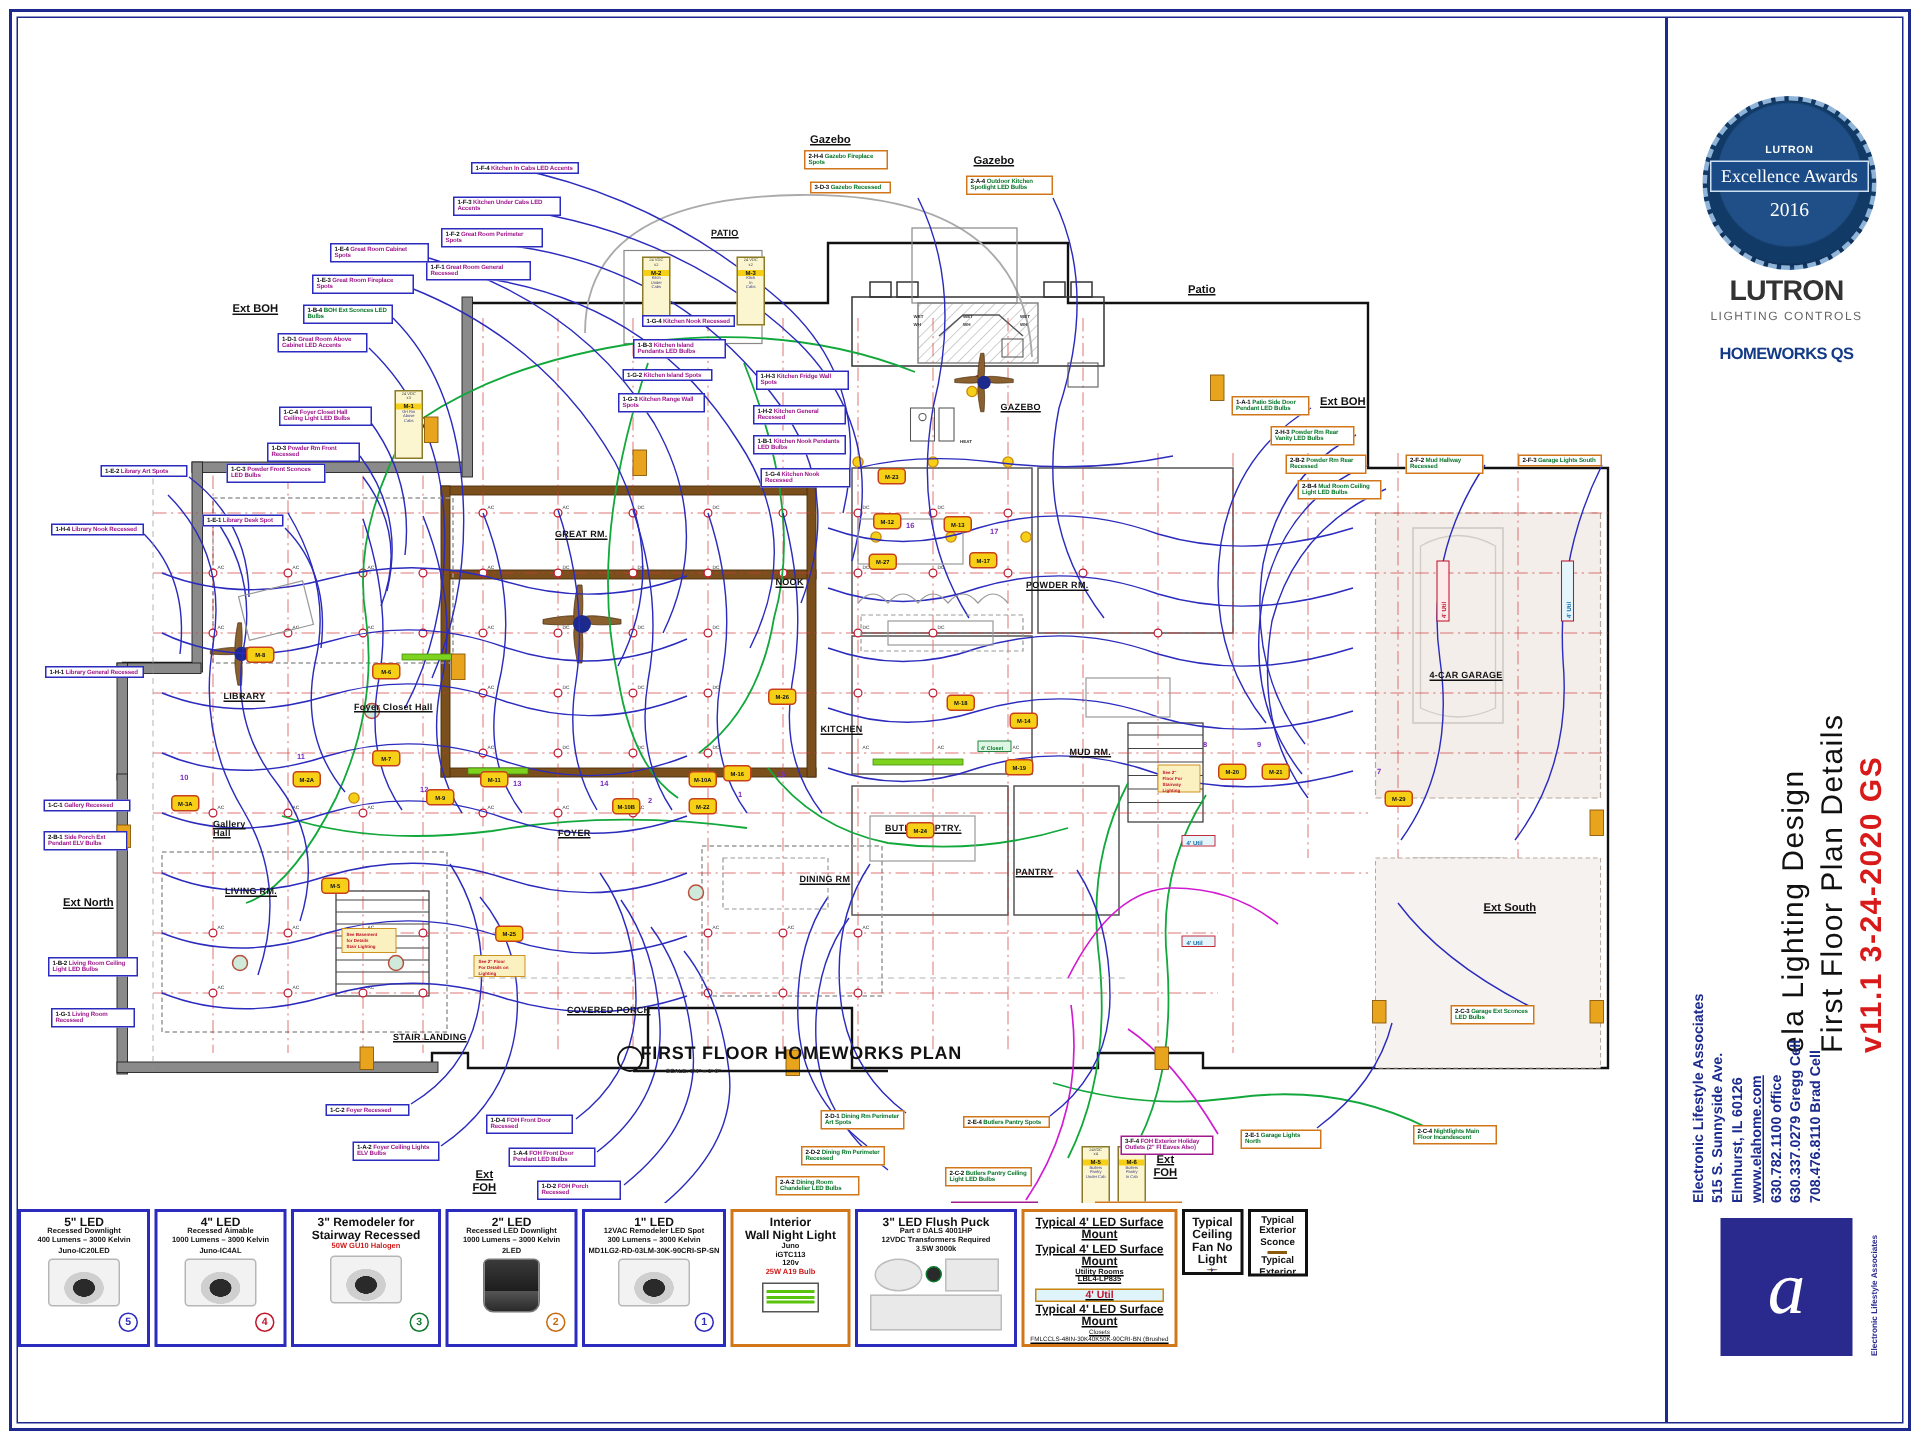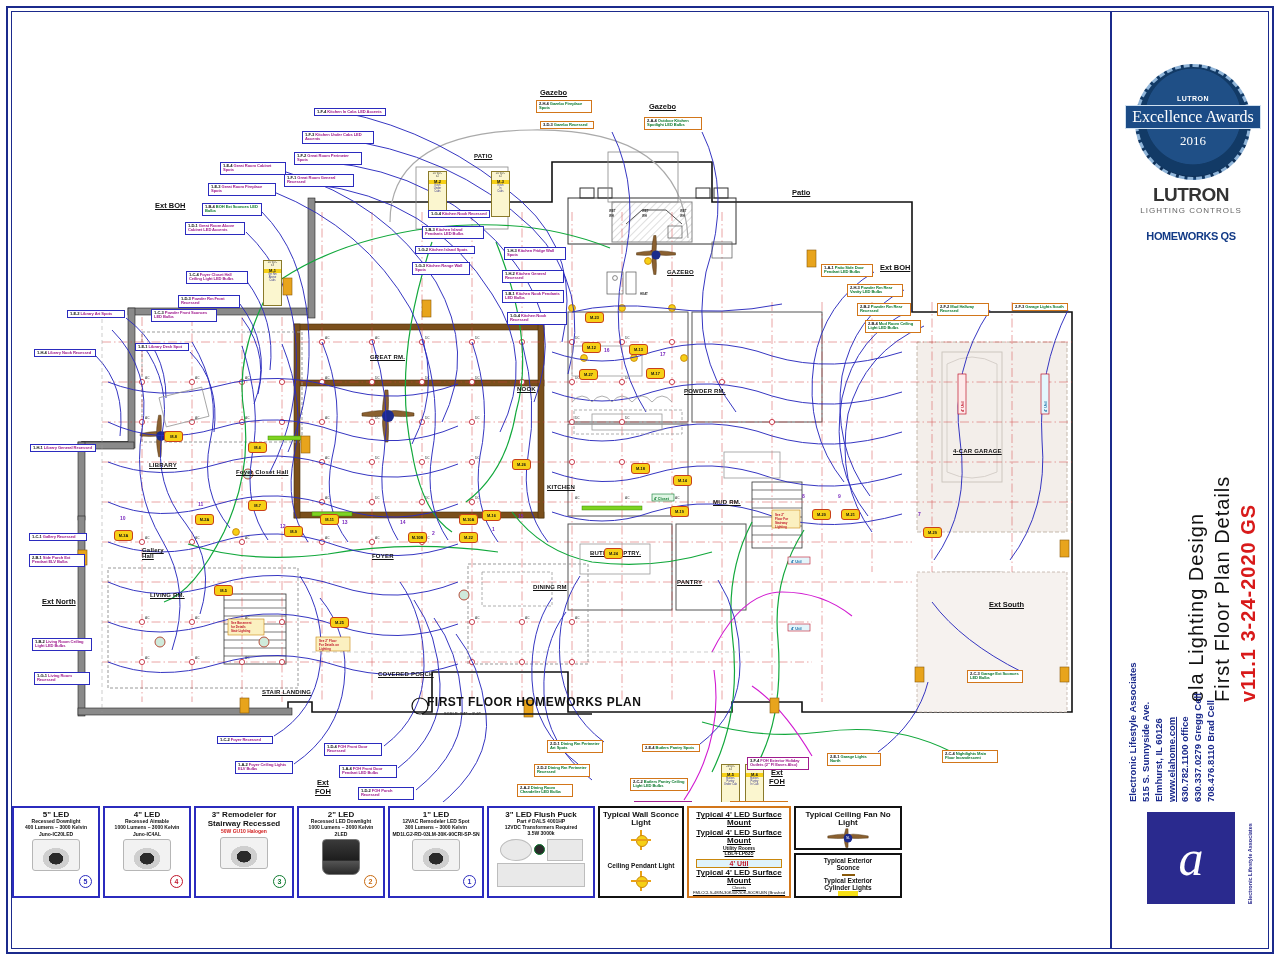--- a/index.html
+++ b/index.html
@@ -90,21 +90,21 @@
   .cyl::before{top:-4px;} .cyl::after{bottom:-4px;}
   .sconce{width:11px;height:20px;background:linear-gradient(#e8a41c,#c9870c);border:1px solid #8a5a0a;margin:2px auto 0;}
 
   
   #titleblock{position:absolute;left:1113px;top:12px;width:157px;height:936px;}
   .award{position:absolute;left:22px;top:52px;width:110px;height:110px;border-radius:50%;
     background:radial-gradient(circle at 50% 45%,#1f4f86 0 58%,#123a66 59% 72%,#0f3159 73% 100%);
     border:3px dashed #8fb4d8;display:flex;flex-direction:column;align-items:center;justify-content:center;}
   .award .top{font-size:7px;font-weight:bold;color:#fff;letter-spacing:.5px;}
   .award .mid{margin-top:3px;background:#1b4b86;border:1.5px solid #cfe0f0;color:#fff;
-    font-family:"Liberation Serif",serif;font-size:16px;padding:2px 6px;white-space:nowrap;}
+    font-family:"Liberation Serif",serif;font-size:12px;padding:2px 6px;white-space:nowrap;}
   .award .yr{margin-top:4px;font-family:"Liberation Serif",serif;font-size:13px;color:#fff;}
   .lutron{position:absolute;left:18px;top:172px;width:120px;text-align:center;}
   .lutron .lw{font-size:19px;font-weight:bold;color:#333;letter-spacing:-0.5px;}
   .lutron .ls{font-size:8px;color:#666;letter-spacing:1px;}
   .hwqs{position:absolute;left:18px;top:218px;width:120px;text-align:center;
     font-size:11px;font-weight:bold;color:#123a86;letter-spacing:-0.4px;}
 
   .vtext{position:absolute;transform-origin:0 0;white-space:nowrap;}
   .vt-main{font-size:20px;color:#111;font-weight:normal;letter-spacing:1px;}
   .vt-red{font-size:20px;color:#d81a1a;font-weight:bold;letter-spacing:1px;}
@@ -836,49 +836,50 @@
         <div class="can2"></div>
         <div class="badge" style="bottom:8px;border-color:#c96a10;color:#c96a10">2</div>
       </div>
       <div class="lcard" style="width: 96px;">
         <h4>1" LED</h4>
         <div class="sub">12VAC Remodeler LED Spot<br>300 Lumens – 3000 Kelvin</div>
         <div class="part">MD1LG2-RD-03LM-30K-90CRI-SP-SN</div>
         <div class="can"></div>
         <div class="badge" style="bottom:8px;border-color:#2b2bbe;color:#2b2bbe">1</div>
       </div>
+      <div class="lcard org" style="width: 80px;">
+        <h4>Interior</h4>
+        <h4>Wall Night Light</h4>
+        <div class="sub">Juno<br>iGTC113<br>120v</div>
+        <div class="sub red">25W A19 Bulb</div>
+        <div class="nlbox">
+          <i></i>
+          <i></i>
+          <i></i>
+        </div>
+      </div>
       <div class="lcard" style="width: 108px;">
         <h4>3" LED Flush Puck</h4>
         <div class="sub">Part # DALS 4001HP<br>12VDC Transformers Required<br>3.5W 3000k</div>
         <div style="display:flex;gap:2px;margin-top:2px;align-items:center;">
           <div class="ph" style="width:30px;height:20px;border-radius:50%;"></div>
           <div style="width:9px;height:9px;border-radius:50%;background:#2a2a2a;border:1.5px solid #0d7a2e;"></div>
           <div class="ph" style="width:34px;height:20px;"></div>
         </div>
         <div class="ph" style="width:86px;height:22px;margin-top:2px;"></div>
       </div>
-      <div class="lcard blk" style="width: 86px;">
-        <h4>Typical Wall Sconce Light</h4>
-        <div class="star">
-          <i></i>
-        </div>
-        <div class="sub" style="margin-top:10px;font-size:6.5px;">Ceiling Pendant Light</div>
-        <div class="star">
-          <i></i>
-        </div>
-      </div>
       <div class="lcard org" style="width: 104px; text-decoration: underline;">
         <h4>Typical 4' LED Surface Mount</h4>
         <h4>Typical 4' LED Surface Mount</h4>
         <div class="sub">Utility Rooms<br>LBL4-LP835</div>
         <div class="surf">4' Util</div>
         <h4>Typical 4' LED Surface Mount</h4>
         <div class="sub sm">Closets<br>FMLCCLS-48IN-30K40K50K-90CRI-BN (Brushed Nickle)</div>
       </div>
-      <div style="display: flex; flex-direction: column; gap: 3px; width: 84px;">
+      <div style="display: flex; flex-direction: row; gap: 3px; width: 84px;">
         <div class="lcard blk" style="height:44px;width:108px;">
           <h4>Typical Ceiling Fan No Light</h4>
           <svg width="70" height="28" viewBox="-32 -14 64 28">
             <path d="M-28 -3 q28 -5 28 0 q0 5 -28 3 z" fill="#8a6030" stroke="#4b2f0c" stroke-width="0.6"></path>
             <path d="M28 -3 q-28 -5 -28 0 q0 5 28 3 z" fill="#8a6030" stroke="#4b2f0c" stroke-width="0.6"></path>
             <path d="M-3 -13 q-4 13 0 13 q4 0 3 -13 z" fill="#8a6030" stroke="#4b2f0c" stroke-width="0.6"></path>
             <path d="M-3 13 q-4 -13 0 -13 q4 0 3 13 z" fill="#8a6030" stroke="#4b2f0c" stroke-width="0.6"></path>
             <circle cx="0" cy="0" r="6" fill="#1b2a8c"></circle>
             <text x="0" y="1.6" font-size="4" fill="#fff" text-anchor="middle" font-family="Liberation Sans, sans-serif">NL</text>
           </svg>

